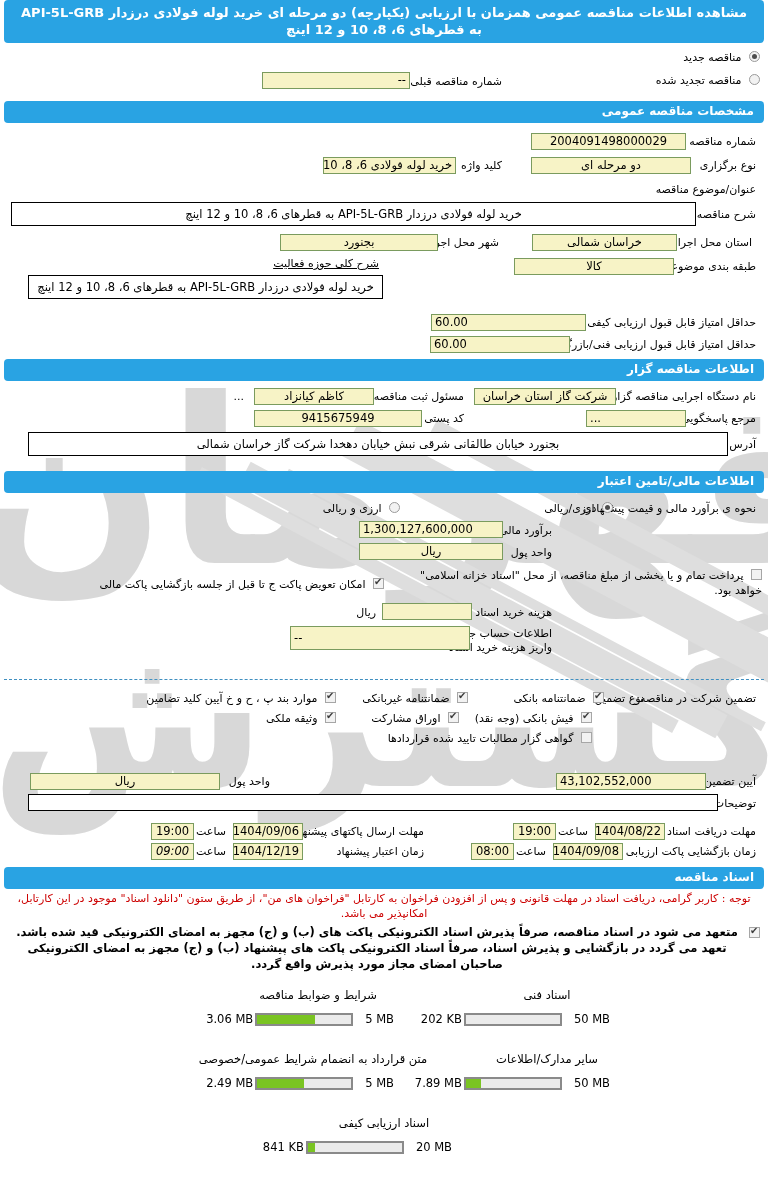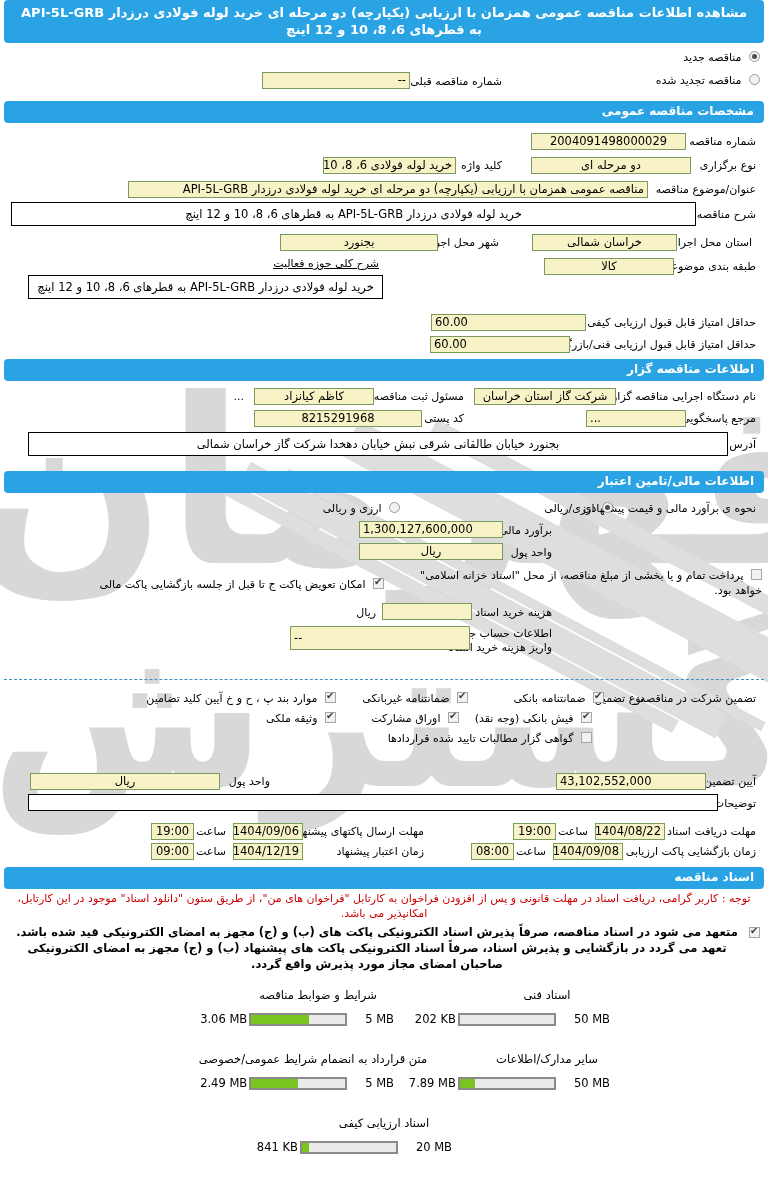--- a/index.html
+++ b/index.html
@@ -178,21 +178,21 @@
     height: 100%;
     background: #7ac422;
   }
   .pbar-left, .pbar-right {
     font-size: 11.5px;
     color: #000;
     white-space: nowrap;
     direction: ltr;
   }
   .pbar-left { padding-right: 2px; }
-  .pbar-right { padding-left: 18px; }
+  .pbar-right { padding-left: 12px; }
   .doc-label {
     text-align: center;
     font-size: 11.5px;
     color: #000;
   }
   .warn {
     color: #cc0000;
     font-size: 11px;
     line-height: 15px;
     text-align: center;
@@ -247,32 +247,31 @@
 
     <div class="abs lbl" style="right:8px; top:12px;">شماره مناقصه</div>
     <div class="abs fld" style="right:82px; top:10px; width:155px;">2004091498000029</div>
 
     <div class="abs lbl" style="right:8px; top:36px;">نوع برگزاری</div>
     <div class="abs fld" style="right:77px; top:34px; width:160px;">دو مرحله ای</div>
     <div class="abs lbl" style="right:262px; top:36px;">کلید واژه</div>
     <div class="abs fld" style="right:312px; top:34px; width:133px;">خرید لوله فولادی 6، 8، 10</div>
 
     <div class="abs lbl" style="right:8px; top:60px;">عنوان/موضوع مناقصه</div>
-    <div class="abs fld" style="right:120px; top:58px; width:520px; text-align:right;">مناقصه عمومی همزمان با ارزیابی (یکپارچه) دو مرحله ای خرید لوله فولادی درزدار API-5L-GRB</div>
 
     <div class="abs lbl" style="right:8px; top:85px;">شرح مناقصه</div>
     <div class="abs fld plain" style="right:72px; top:79px; width:685px; height:24px; line-height:22px;">خرید لوله فولادی درزدار API-5L-GRB به قطرهای 6، 8، 10 و 12 اینچ</div>
 
     <div class="abs lbl" style="right:12px; top:113px;">استان محل اجرا</div>
     <div class="abs fld" style="right:91px; top:111px; width:145px;">خراسان شمالی</div>
     <div class="abs lbl" style="right:265px; top:113px;">شهر محل اجرا</div>
     <div class="abs fld" style="right:330px; top:111px; width:158px;">بجنورد</div>
 
     <div class="abs lbl" style="right:8px; top:137px;">طبقه بندی موضوعی</div>
-    <div class="abs fld" style="right:94px; top:135px; width:130px;">کالا</div>
+    <div class="abs fld" style="right:94px; top:135px; width:160px;">کالا</div>
     <div class="abs lbl" style="right:385px; top:134px; text-decoration:underline;">شرح کلی حوزه فعالیت</div>
     <div class="abs fld plain" style="right:385px; top:152px; width:355px; height:24px; line-height:22px; text-align:center;">خرید لوله فولادی درزدار API-5L-GRB به قطرهای 6، 8، 10 و 12 اینچ</div>
   </div>
 
   <div class="sec" style="height:46px;">
     <div class="abs lbl" style="right:8px; top:3px;">حداقل امتیاز قابل قبول ارزیابی کیفی</div>
     <div class="abs fld" style="right:182px; top:1px; width:155px; text-align:left;">60.00</div>
     <div class="abs lbl" style="right:8px; top:25px;">حداقل امتیاز قابل قبول ارزیابی فنی/بازرگانی</div>
     <div class="abs fld" style="right:198px; top:23px; width:140px; text-align:left;">60.00</div>
   </div>
@@ -285,21 +284,21 @@
 
     <div class="abs lbl" style="right:8px; top:9px;">نام دستگاه اجرایی مناقصه گزار</div>
     <div class="abs fld" style="right:152px; top:7px; width:142px;">شرکت گاز استان خراسان</div>
     <div class="abs lbl" style="right:300px; top:9px;">مسئول ثبت مناقصه</div>
     <div class="abs fld" style="right:394px; top:7px; width:120px;margin-left:17px;">کاظم کیانزاد</div>
     <div class="abs lbl" style="right:520px; top:9px;">...</div>
 
     <div class="abs lbl" style="right:8px; top:31px;">مرجع پاسخگویی</div>
     <div class="abs fld" style="right:82px; top:29px; width:100px; text-align:left;">...</div>
     <div class="abs lbl" style="right:300px; top:31px;">کد پستی</div>
-    <div class="abs fld" style="right:346px; top:29px; width:168px;">8215291968</div>
+    <div class="abs fld" style="right:346px; top:29px; width:168px;">9415675949</div>
 
     <div class="abs lbl" style="right:8px; top:57px;">آدرس</div>
     <div class="abs fld plain" style="right:40px; top:51px; width:700px; height:24px; line-height:22px;">بجنورد خیابان طالقانی شرقی نبش خیابان دهخدا شرکت گاز خراسان شمالی</div>
   </div>
 
   <div class="bar-wrap">
     <div class="bar">اطلاعات مالی/تامین اعتبار</div>
   </div>
 
   <div class="sec" style="height:180px;">
@@ -400,21 +399,21 @@
     <div class="abs fld" style="right:254px; top:24px; width:43px;">08:00</div>
 
     <div class="abs lbl" style="right:340px; top:6px;">مهلت ارسال پاکتهای پیشنهاد</div>
     <div class="abs fld" style="right:465px; top:4px; width:70px;">1404/09/06</div>
     <div class="abs lbl" style="right:538px; top:6px;">ساعت</div>
     <div class="abs fld" style="right:574px; top:4px; width:43px;">19:00</div>
 
     <div class="abs lbl" style="right:340px; top:26px;">زمان اعتبار پیشنهاد</div>
     <div class="abs fld" style="right:465px; top:24px; width:70px;">1404/12/19</div>
     <div class="abs lbl" style="right:538px; top:26px;">ساعت</div>
-    <div class="abs fld" style="right:574px; top:24px; width:43px;">09:00</div>
+    <div class="abs fld" style="right:574px; top:24px; width:43px;font-style:italic;">09:00</div>
   </div>
 
   <div class="bar-wrap">
     <div class="bar">اسناد مناقصه</div>
   </div>
 
   <div class="warn">توجه : کاربر گرامی، دریافت اسناد در مهلت قانونی و پس از افزودن فراخوان به کارتابل "فراخوان های من"، از طریق ستون "دانلود اسناد" موجود در این کارتابل، امکانپذیر می باشد.</div>
 
   <div style="position:relative; padding:2px 0 0 0;">
     <span class="cbx on abs" style="right:8px; top:6px;"></span>

